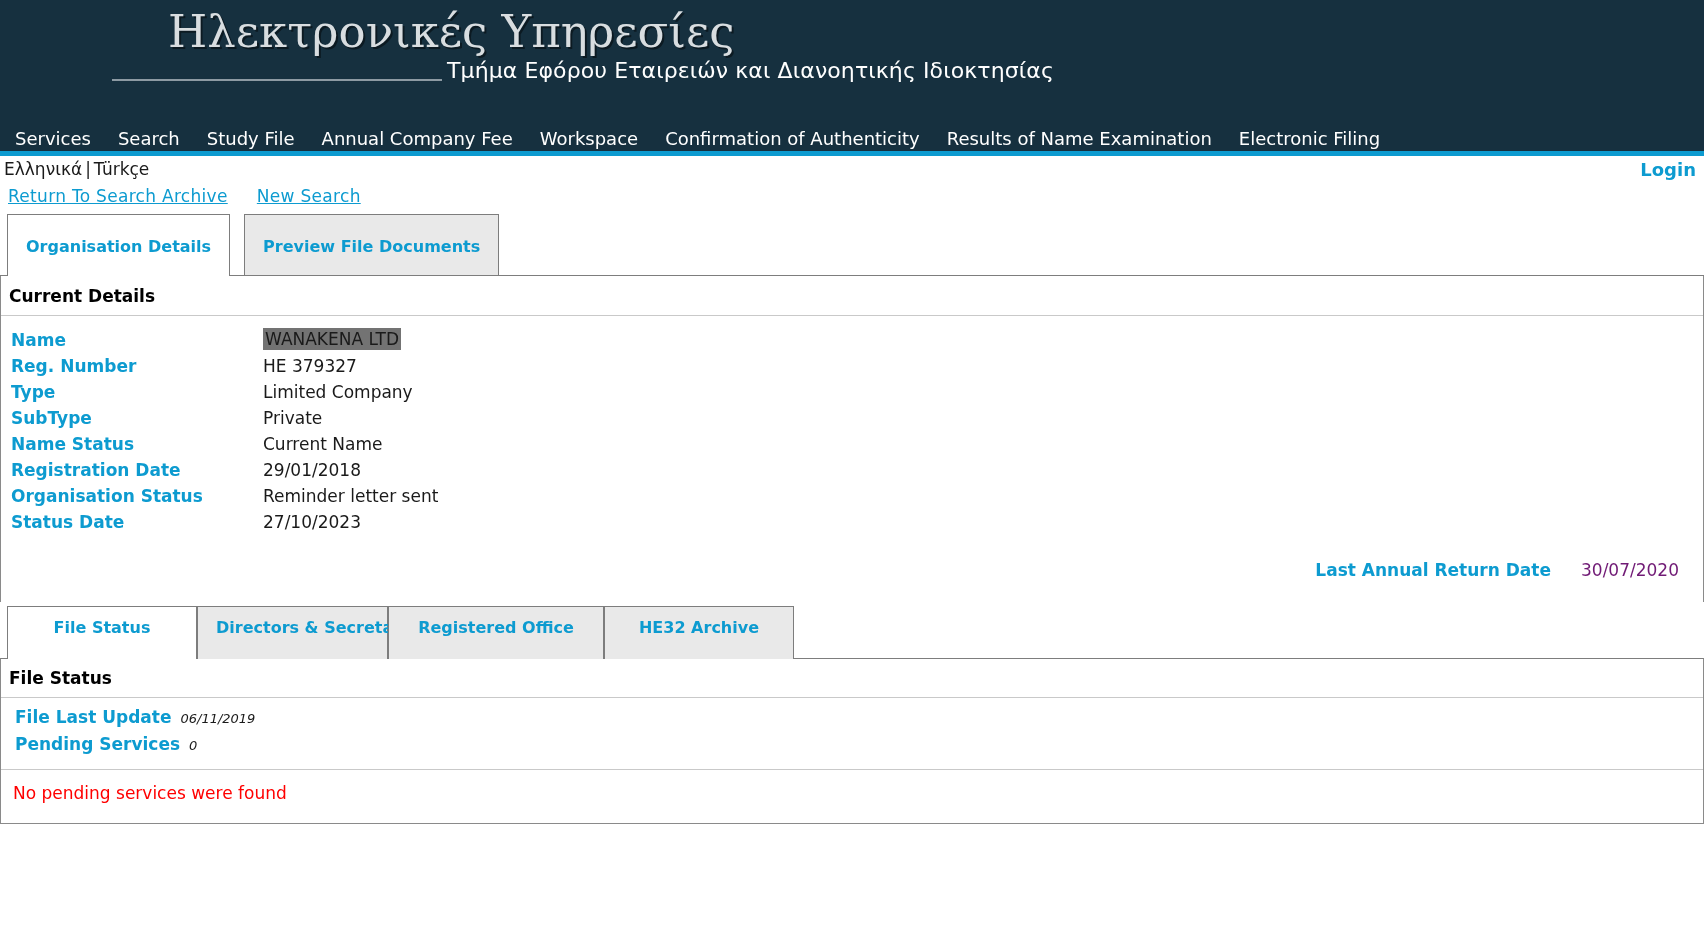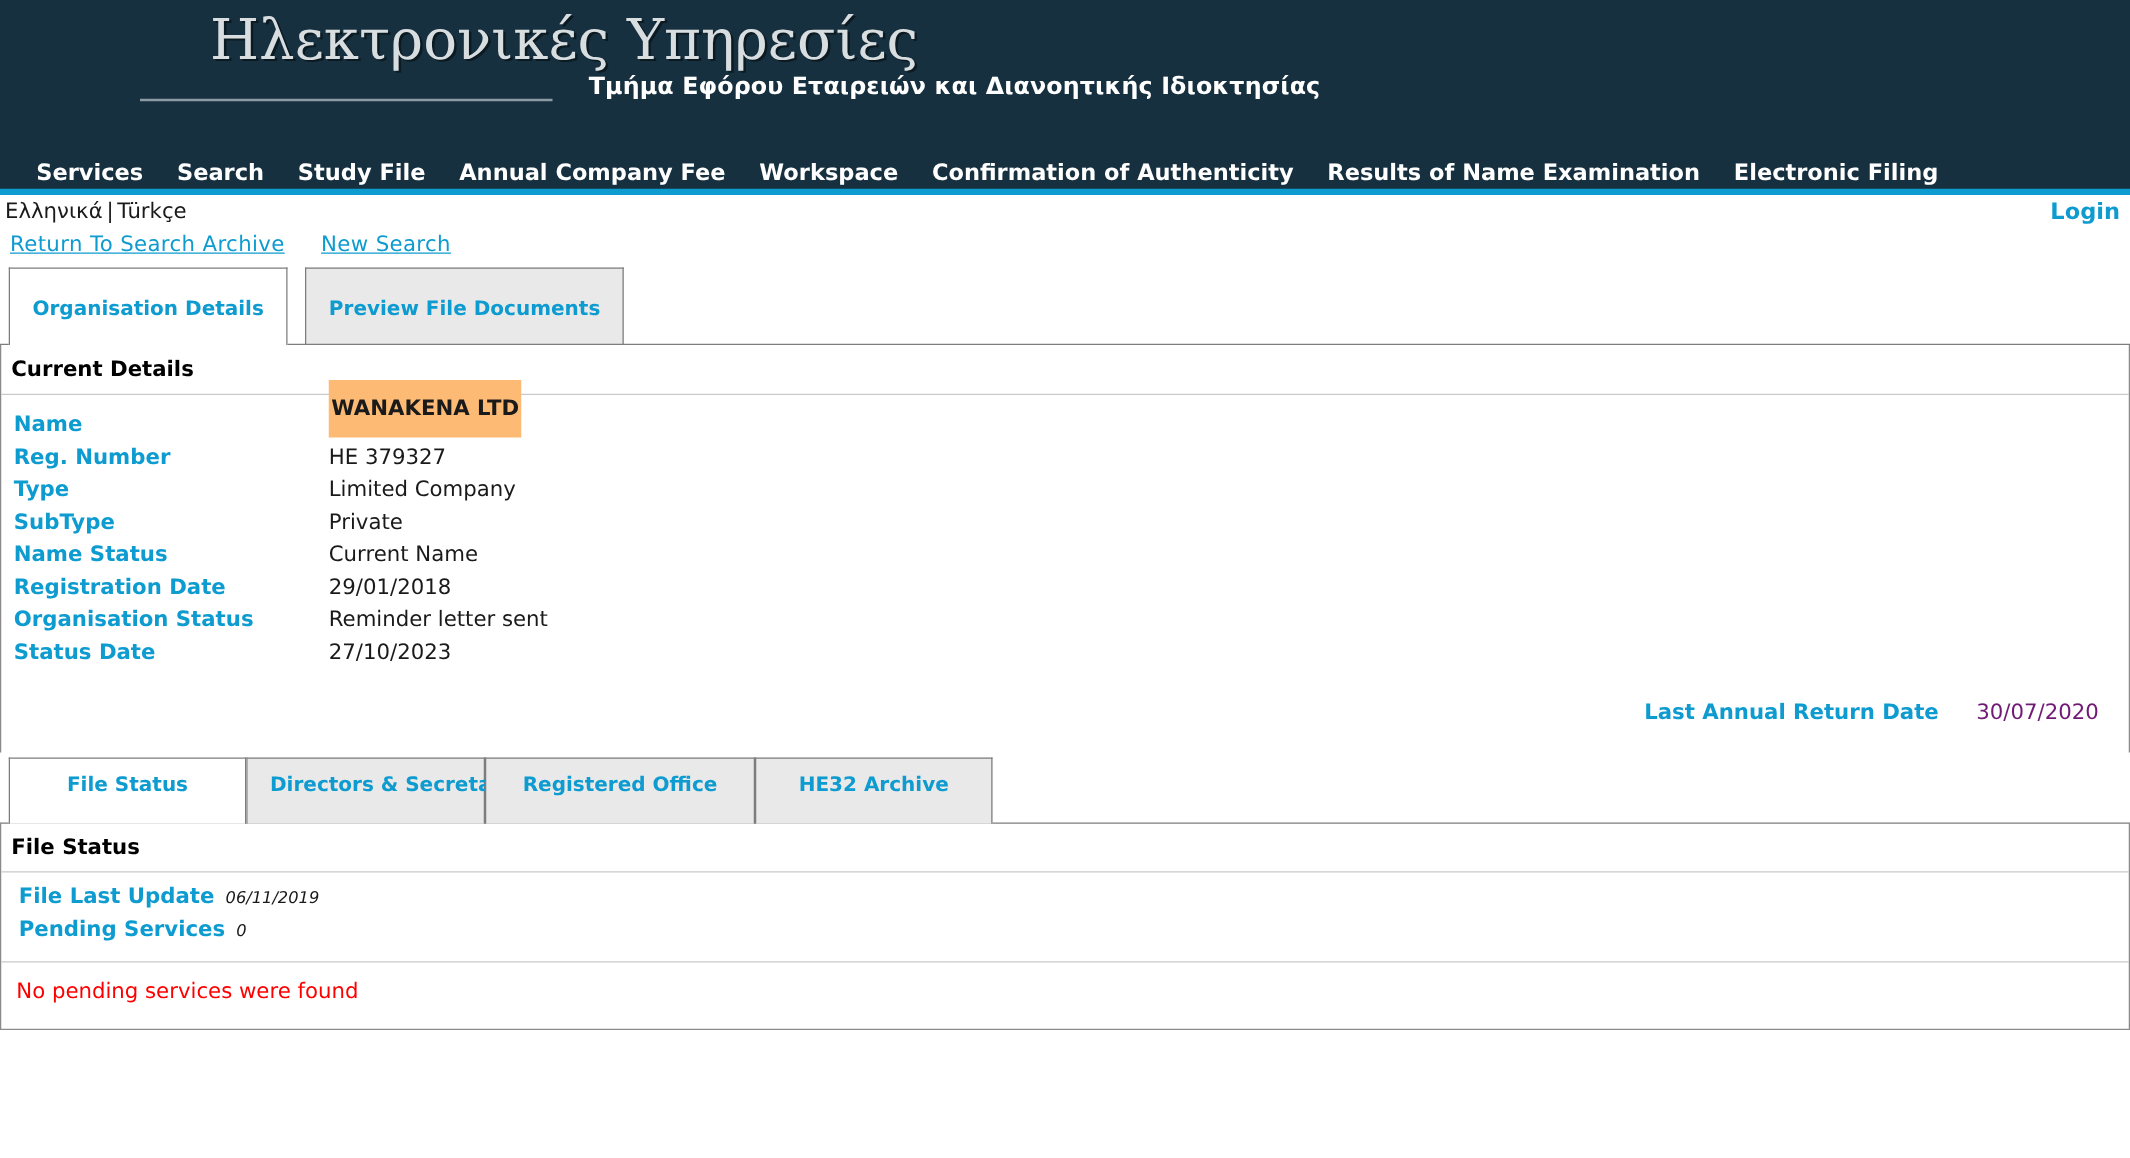--- a/index.html
+++ b/index.html
@@ -35,37 +35,35 @@
     left: 112px;
     top: 79px;
     width: 330px;
     height: 2px;
     background: #8d9aa3;
   }
   .brand-subtitle {
     position: absolute;
     left: 447px;
     top: 58px;
-    font-size: 19px;
-    font-weight: bold;
+    font-size: 22px;
+    font-weight: normal;
     color: #ffffff;
     white-space: nowrap;
     letter-spacing: 0.1px;
-    margin-left: 24px;
   }
 
   
   .main-nav {
     background: #16303f;
     border-bottom: 5px solid #0d9bd0;
     height: 28px;
     display: flex;
     align-items: flex-start;
-    padding-left: 16px;
-    font-weight: bold;
+    padding-left: 2px;
   }
   .nav-item {
     color: #ffffff;
     font-size: 18px;
     line-height: 22px;
     padding: 0 14px 0 13px;
     white-space: nowrap;
     cursor: pointer;
     text-decoration: none;
   }
@@ -172,23 +170,22 @@
     font-size: 17px;
     font-weight: bold;
     white-space: nowrap;
   }
   .detail-value {
     font-size: 17px;
     color: #1a1a1a;
     white-space: nowrap;
   }
   .detail-value.highlighted {
-    background: #fdba74;
-    padding: 13px 2px;
-    font-weight: bold;
+    background: #737373;
+    padding: 1px 2px;
   }
 
   .annual-return-row {
     display: flex;
     justify-content: flex-end;
     align-items: baseline;
     padding: 24px 4px 22px 0;
   }
   .annual-return-label {
     color: #0d9bd0;

